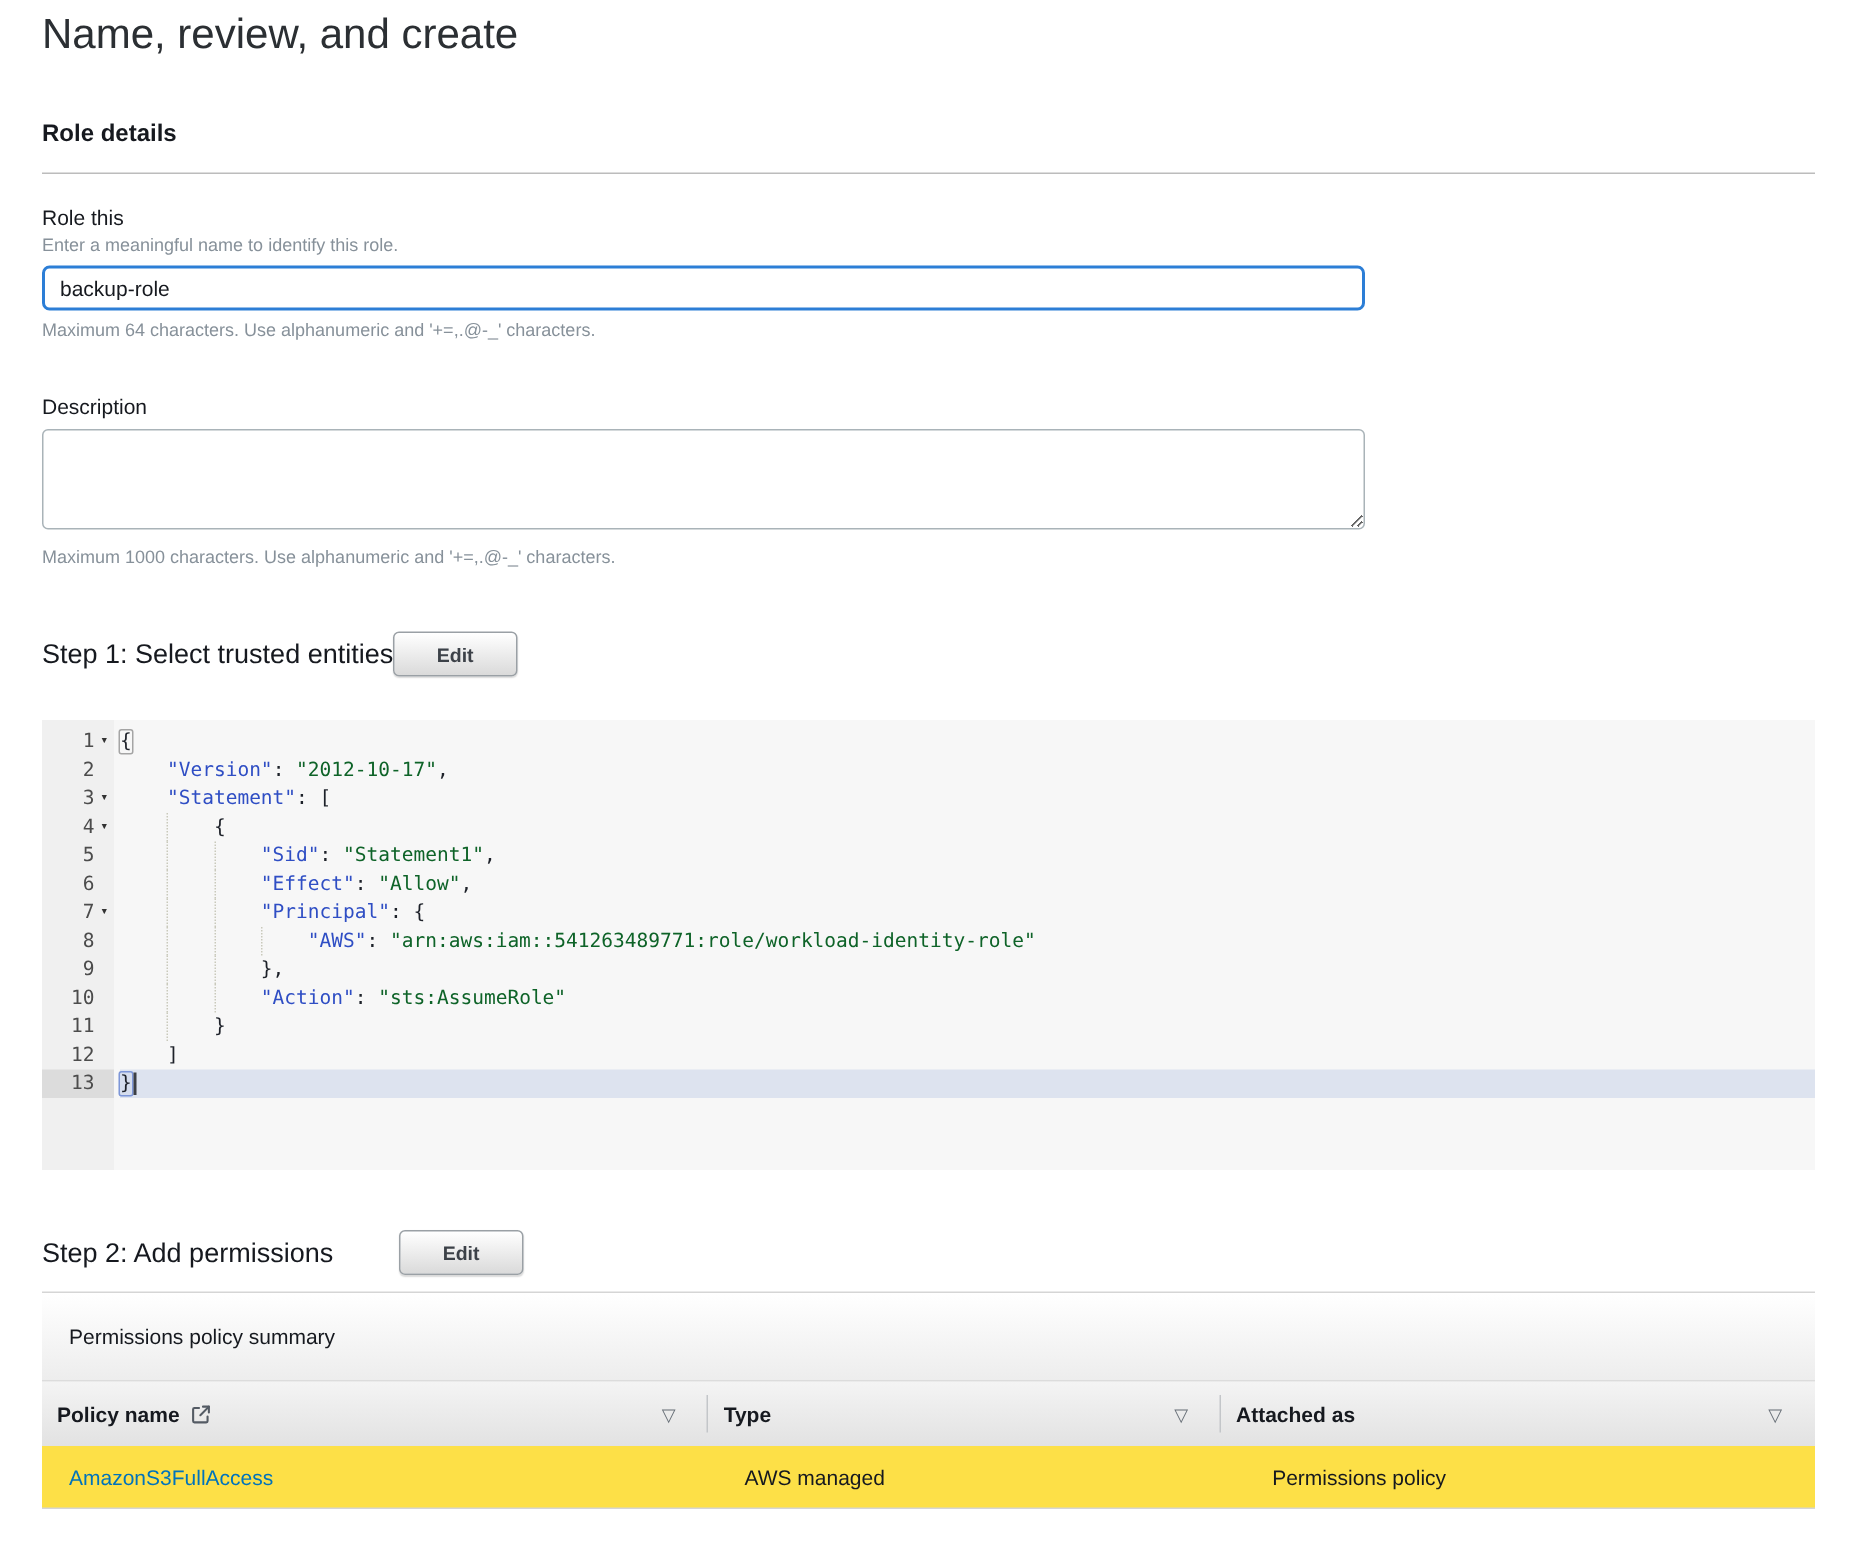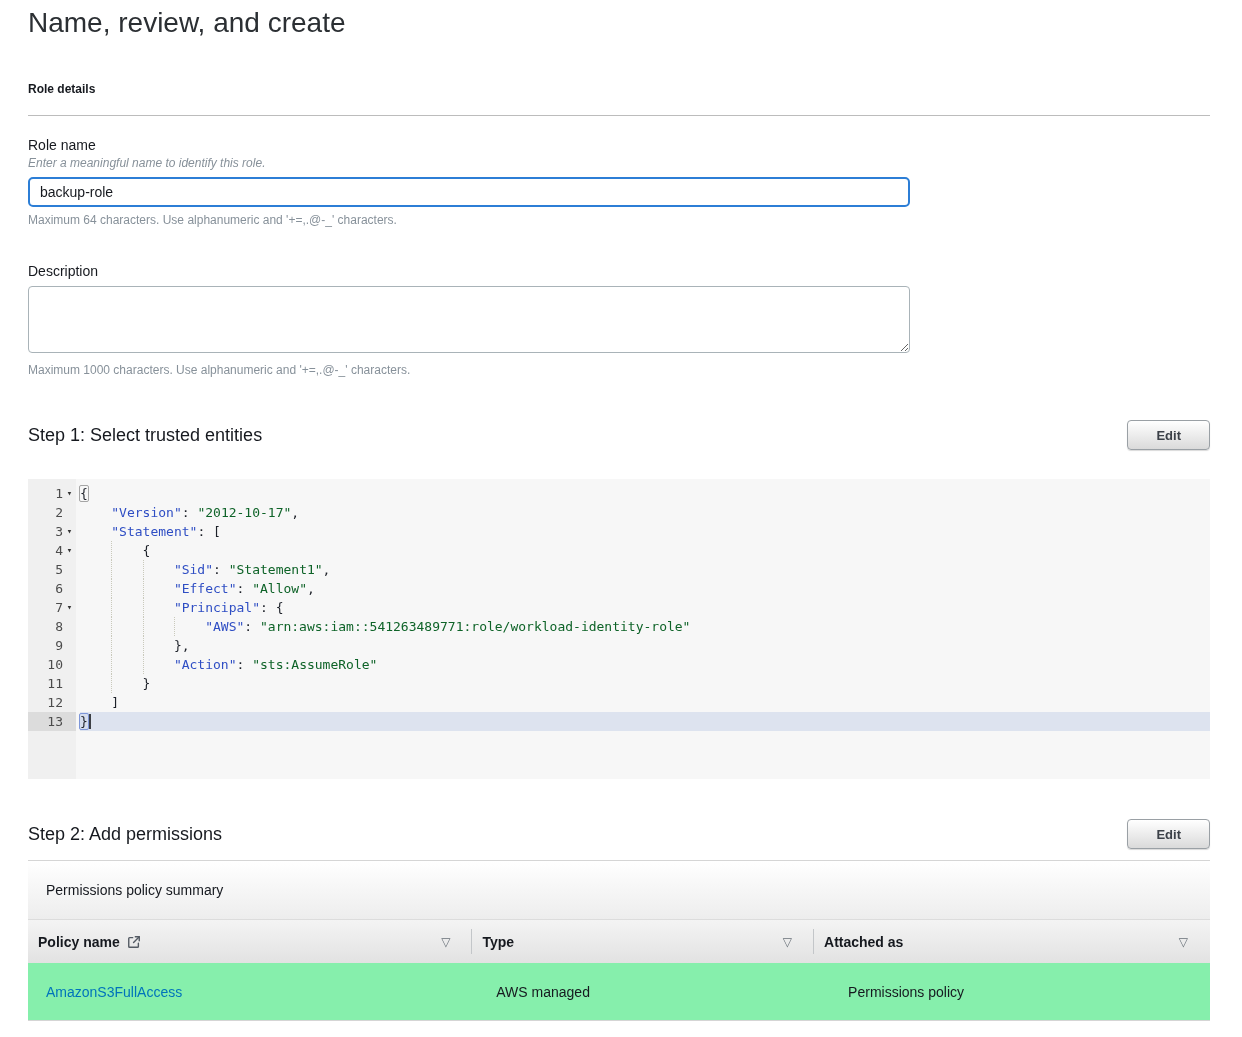--- a/index.html
+++ b/index.html
@@ -6,43 +6,43 @@
   html, body { margin: 0; padding: 0; background: #ffffff; }
   body {
     width: 1242px; height: 1037px;
     font-family: "Liberation Sans", "DejaVu Sans", sans-serif;
     color: #16191f;
     overflow: hidden;
   }
   .page { padding: 8px 32px 0 28px; }
 
   h1.page-title { margin: 0; font-size: 28px; font-weight: 400; color: #2b2f33; line-height: 30px; }
-  h2.section-heading { margin: 42px 0 0; font-size: 12px; font-weight: 700; color: #16191f; line-height: 19px; }
+  h2.section-heading { margin: 42px 0 0; font-size: 16px; font-weight: 700; color: #16191f; line-height: 19px; }
   hr.rule { border: none; border-top: 1px solid #bcbcbc; margin: 16px 0 0; }
 
   .field { margin-top: 20px; }
   .field-label { font-size: 14px; color: #16191f; line-height: 18px; }
-  .field-help { font-size: 12px; color: #87919a; line-height: 15px; margin-top: 2px; font-style: italic; }
+  .field-help { font-size: 12px; color: #87919a; line-height: 15px; margin-top: 2px; }
   .field-constraint { font-size: 12px; color: #87919a; line-height: 15px; margin-top: 6px; }
 
   input.text-input {
     margin-top: 6px; width: 882px; height: 30px;
     border: 2px solid #2c7ed6; border-radius: 5px;
     padding: 0 10px; font-size: 14px; color: #16191f;
     font-family: "Liberation Sans", sans-serif; outline: none; background: #fff;
   }
   .field-desc { margin-top: 34px; }
   textarea.text-area {
     margin-top: 6px; width: 882px; height: 67px;
     border: 1px solid #a9b3b8; border-radius: 4px;
     padding: 6px 10px; font-size: 14px; color: #16191f;
     font-family: "Liberation Sans", sans-serif; outline: none; resize: both; background: #fff;
   }
 
-  .step-row { display: flex; justify-content: space-between; align-items: center; margin-top: 42px; }
+  .step-row { display: flex; align-items: center; margin-top: 42px; }
   .step-row h3 { margin: 0; font-size: 18px; font-weight: 400; color: #16191f; line-height: 24px; }
   button.aws-btn {
     min-width: 67px; height: 30px; padding: 0 28px;
     background: linear-gradient(#ffffff, #dadada);
     border: 1px solid #9aa0a5; border-radius: 4px;
     box-shadow: 0 1px 1px rgba(0,0,0,0.15);
     font-family: "Liberation Sans", sans-serif;
     font-size: 13px; font-weight: 700; color: #3c4148; cursor: pointer;
   }
 
@@ -86,37 +86,37 @@
   .th {
     position: relative; display: flex; align-items: center;
     padding-left: 10px; font-size: 14px; font-weight: 700; color: #16191f; cursor: pointer;
   }
   .th .sort { position: absolute; right: 22px; font-size: 12px; color: #687078; }
   .th.divider::after {
     content: ""; position: absolute; right: 0; top: 9px; bottom: 9px;
     border-right: 1px solid #c3c6c9;
   }
   .th .ext { margin-left: 7px; display: inline-flex; }
-  .tr { display: flex; height: 58px; background: #86efac; border-bottom: 1px solid #d5d5d5; gap: 24px; }
+  .tr { display: flex; height: 42px; background: #fde047; border-bottom: 1px solid #d5d5d5; gap: 24px; }
   .td { display: flex; align-items: center; padding-left: 18px; font-size: 14px; color: #16191f; }
   .td a { color: #0073bb; text-decoration: none; cursor: pointer; }
   .c1 { width: 37.6%; } .c2 { width: 28.9%; } .c3 { width: 33.5%; align-items: center; }
 </style>
 </head>
 <body>
 
 <div class="page">
 
   <h1 class="page-title">Name, review, and create</h1>
 
   <h2 class="section-heading">Role details</h2>
   <hr class="rule">
 
   <div class="field">
-    <div class="field-label">Role name</div>
+    <div class="field-label">Role this</div>
     <div class="field-help">Enter a meaningful name to identify this role.</div>
     <input class="text-input" type="text" value="backup-role" style="">
     <div class="field-constraint">Maximum 64 characters. Use alphanumeric and '+=,.@-_' characters.</div>
   </div>
 
   <div class="field field-desc">
     <div class="field-label">Description</div>
     <textarea class="text-area" style=""></textarea>
     <div class="field-constraint">Maximum 1000 characters. Use alphanumeric and '+=,.@-_' characters.</div>
   </div>

